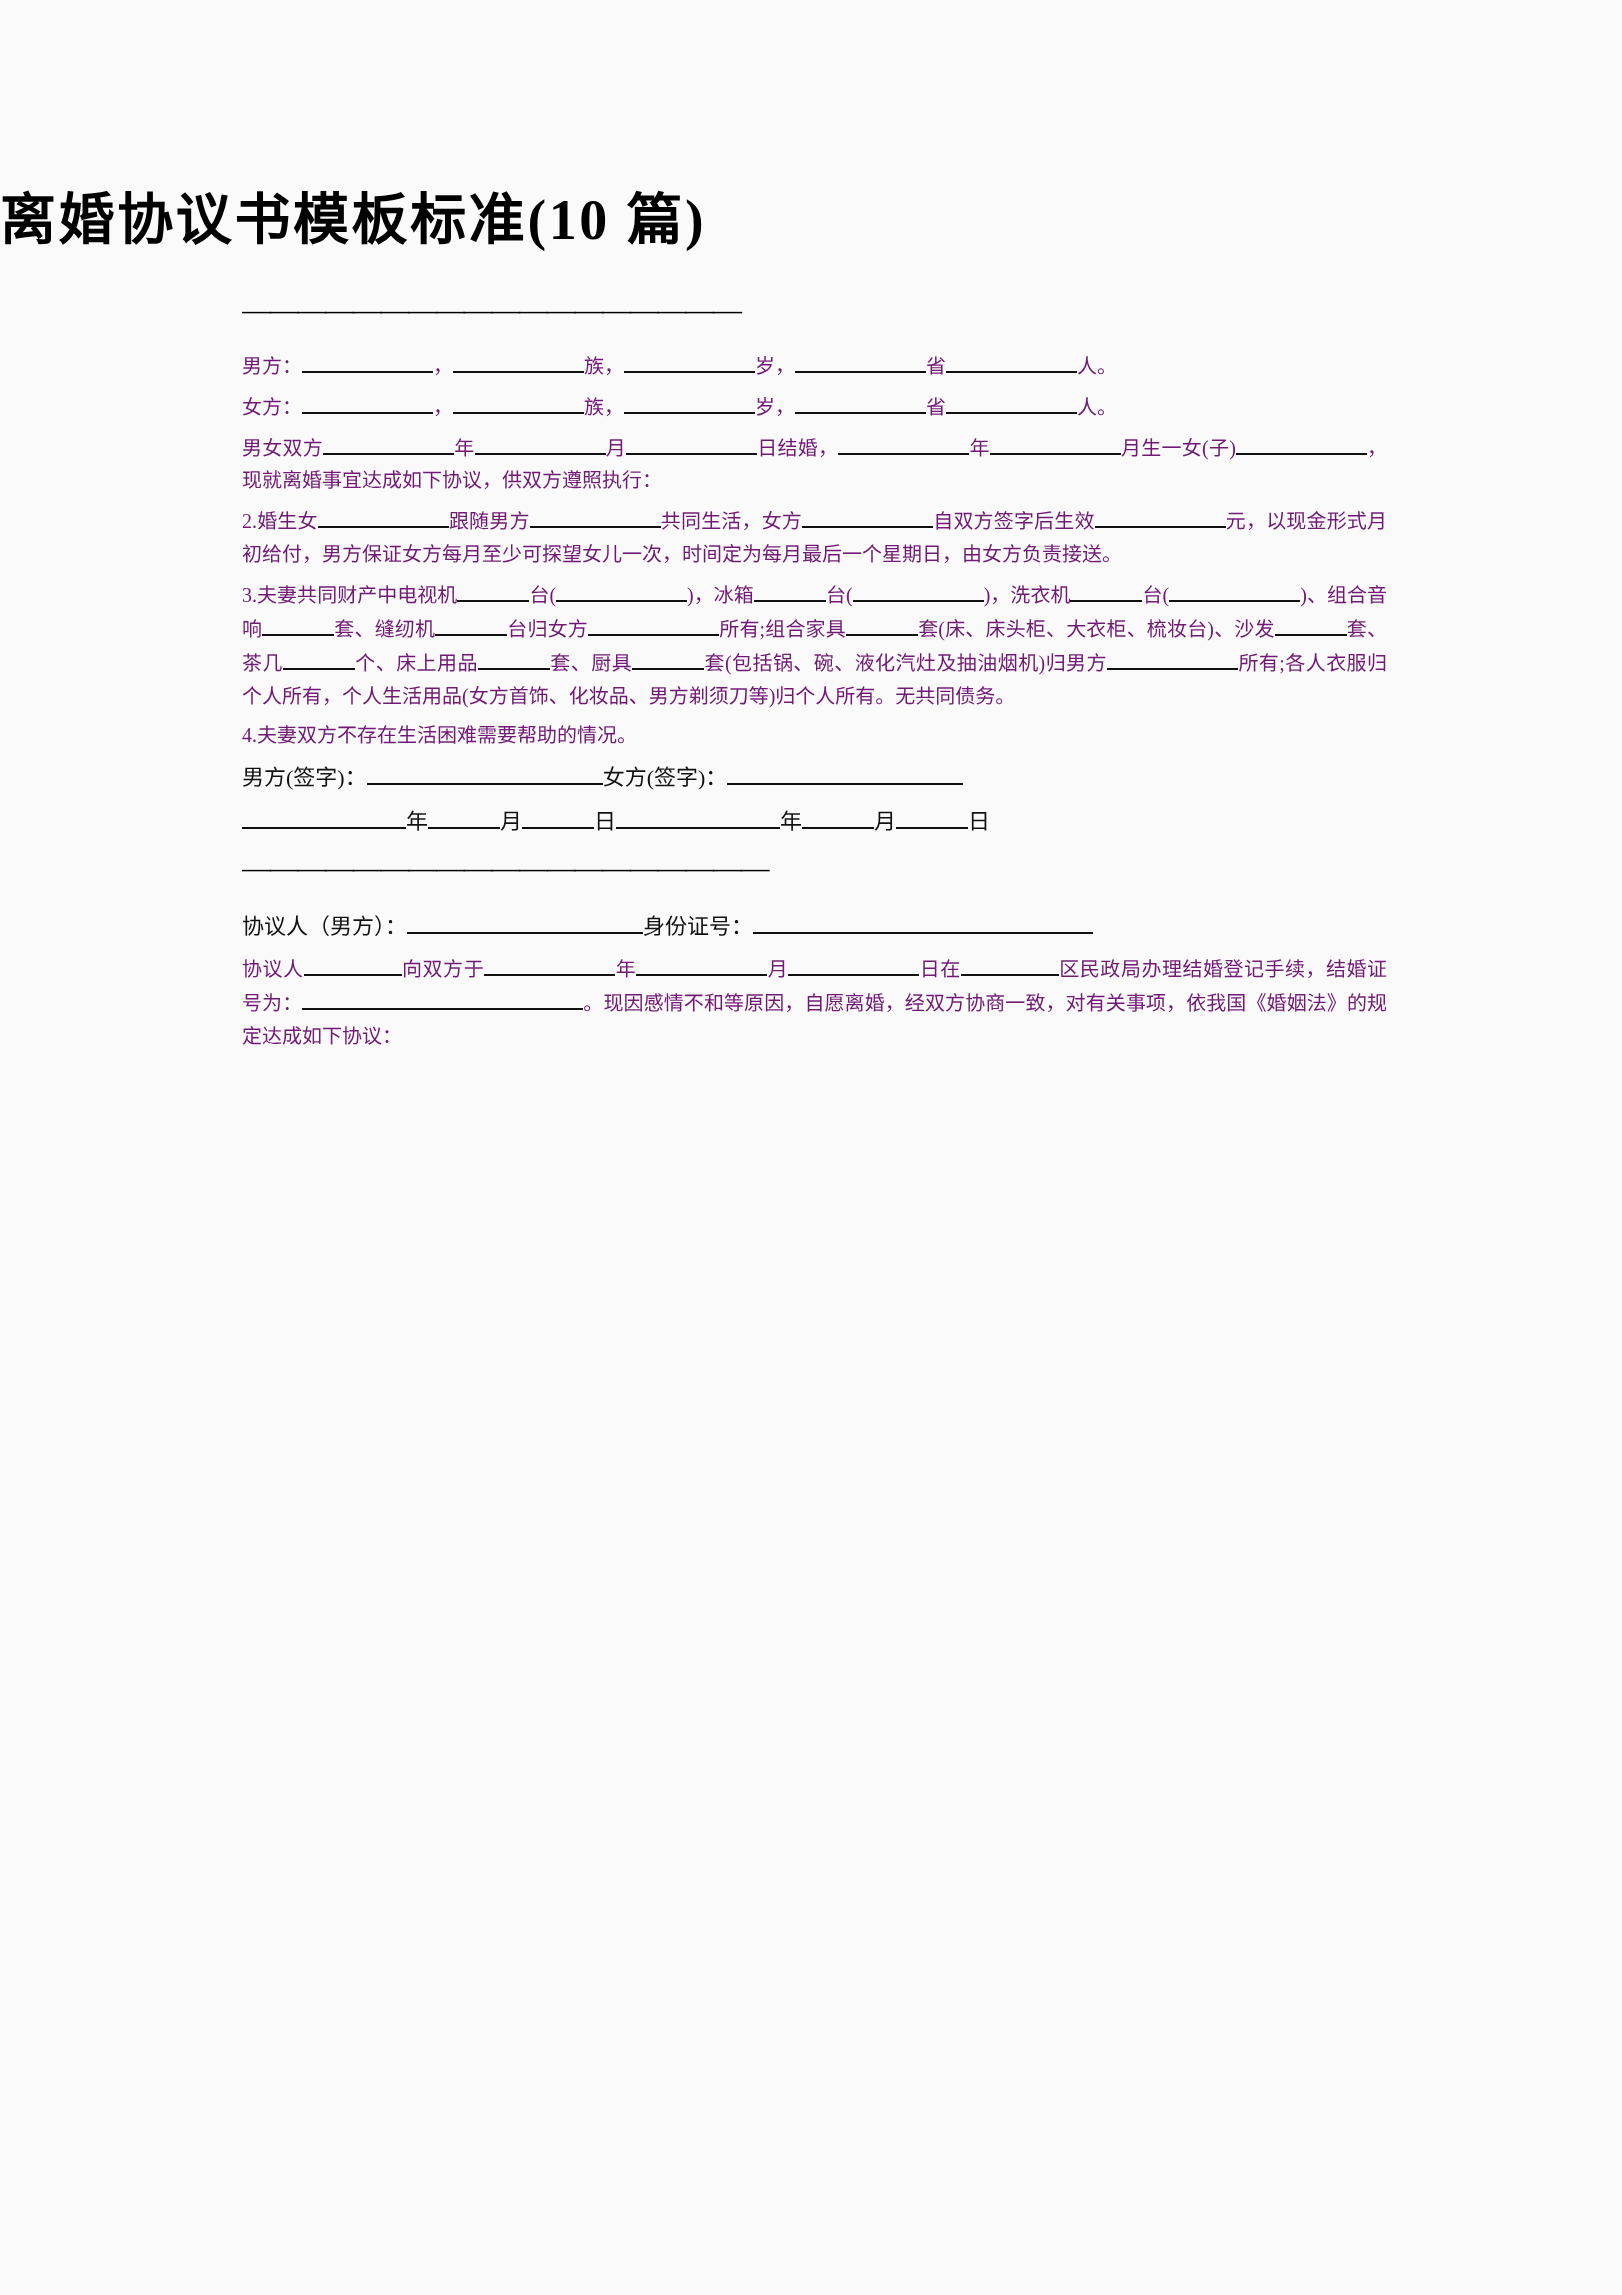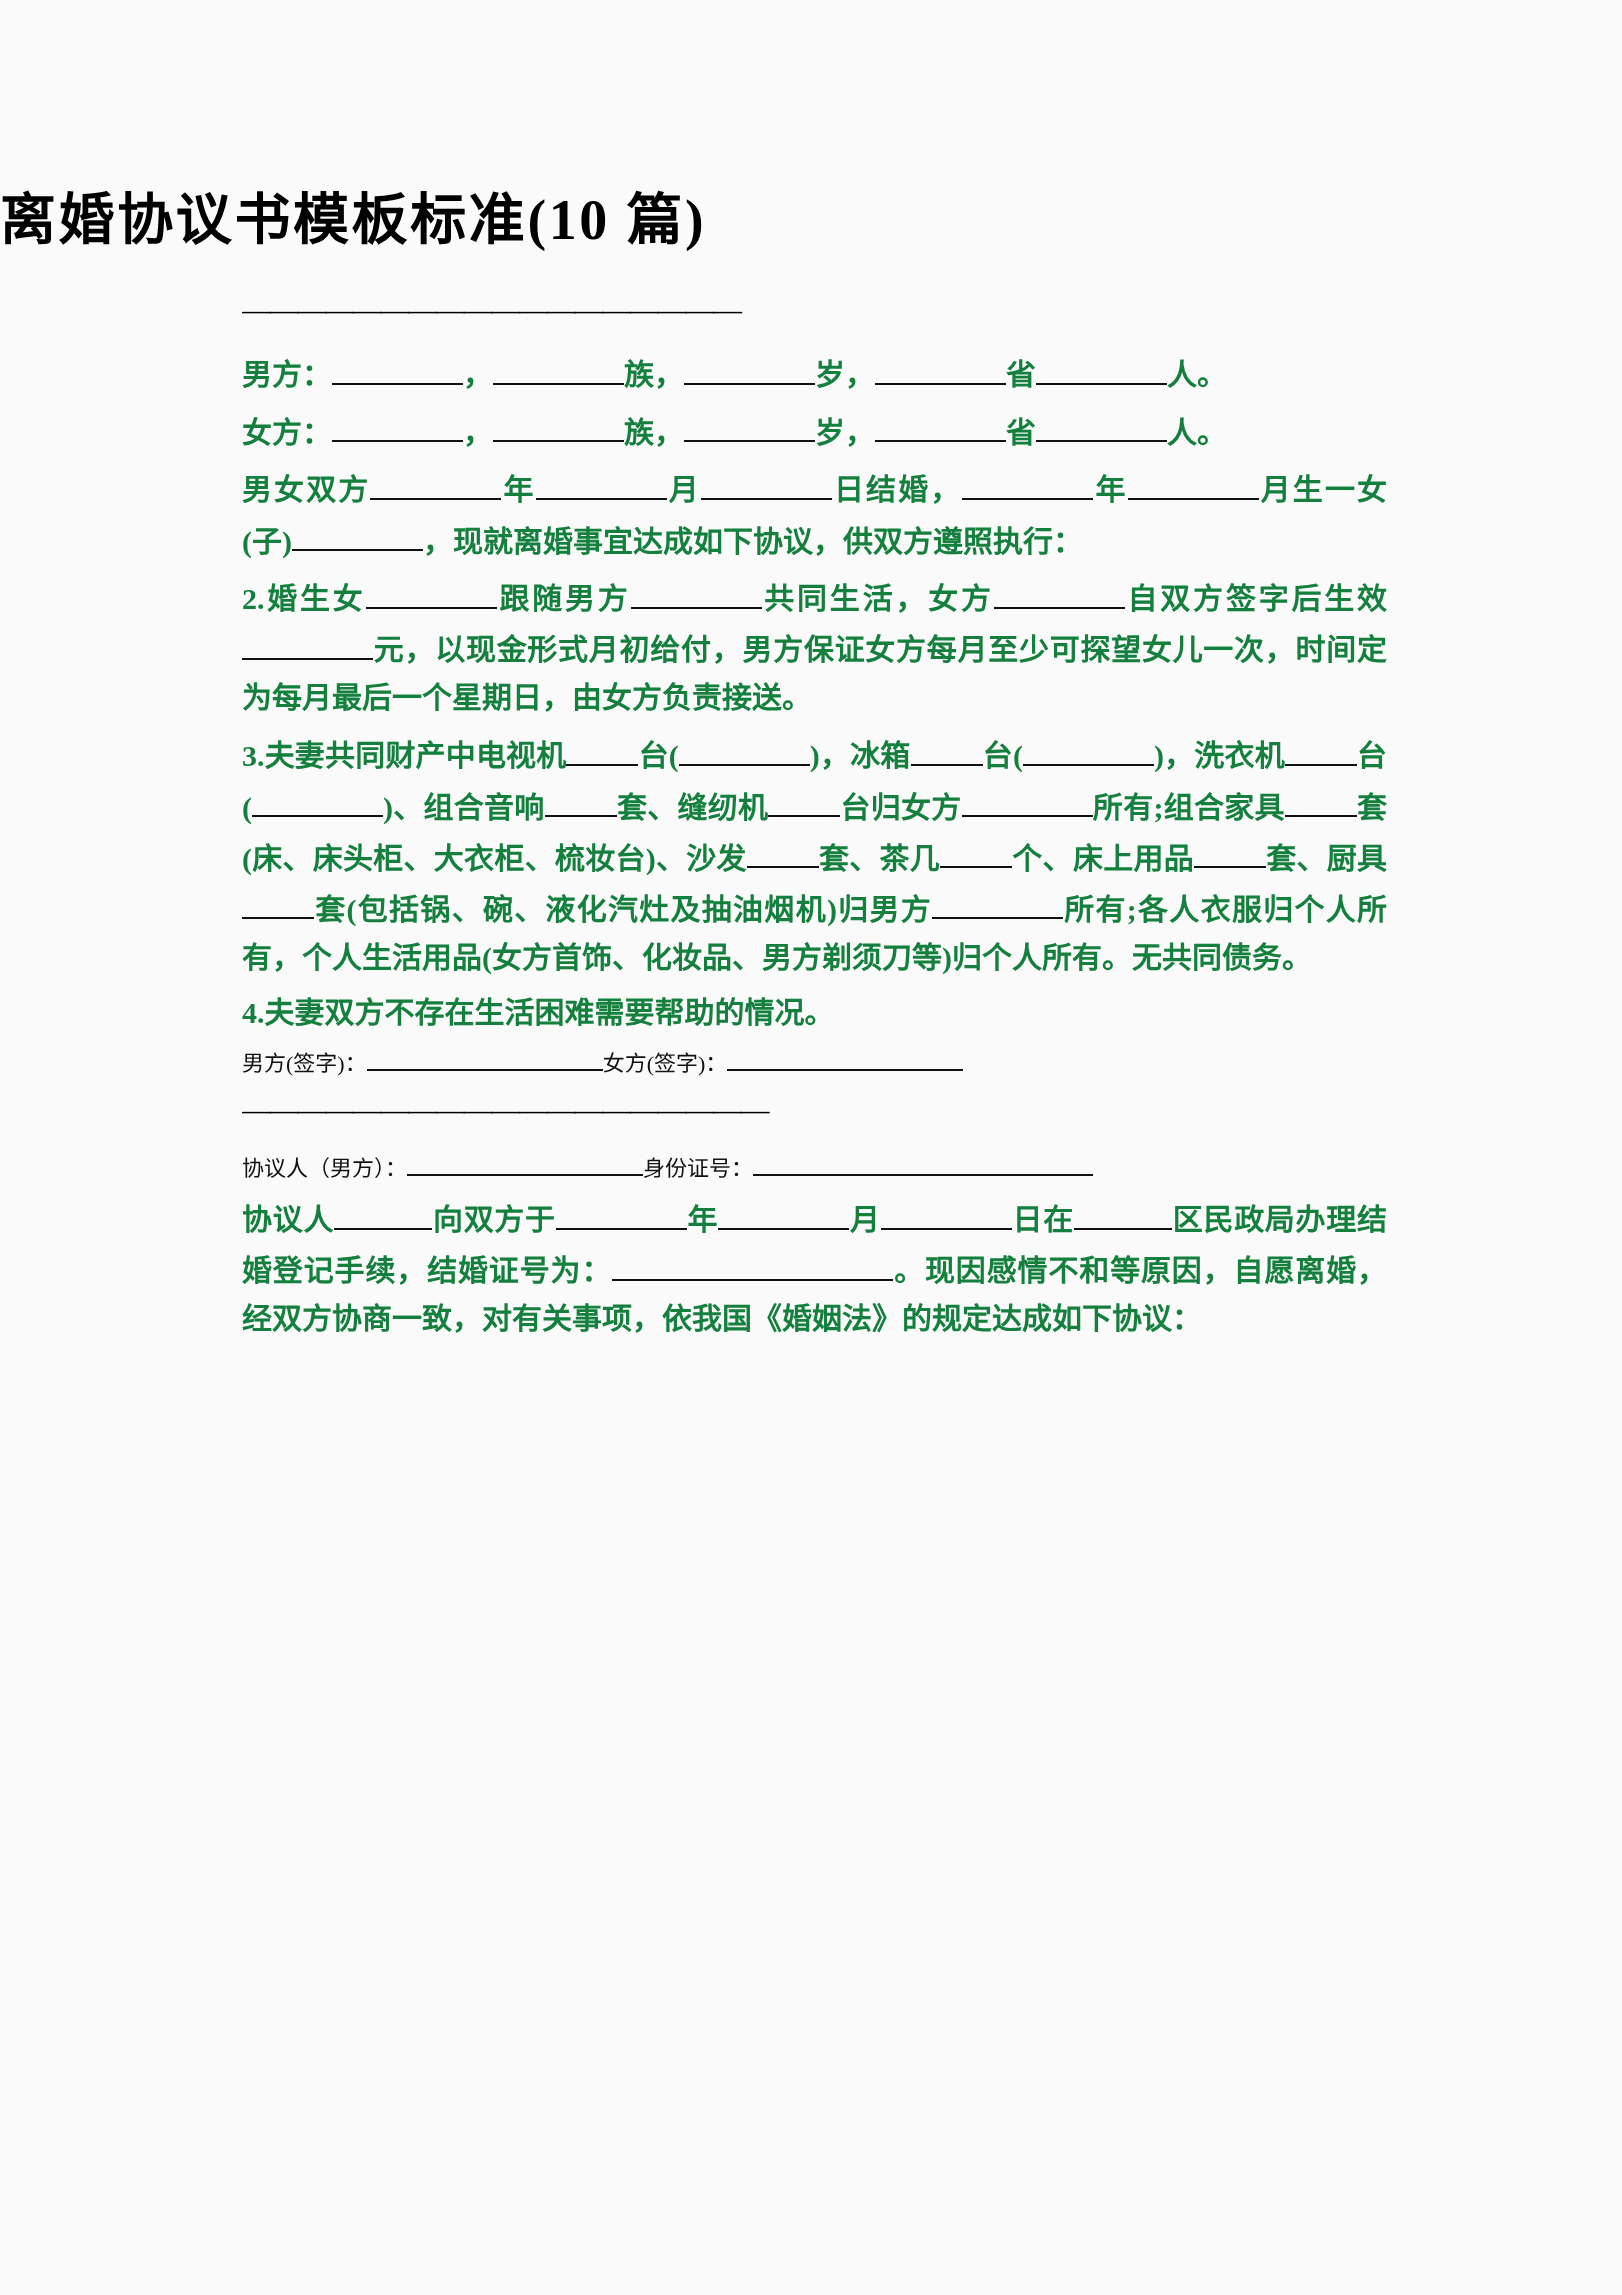--- a/index.html
+++ b/index.html
@@ -49,28 +49,27 @@
     color: #000;
     white-space: nowrap;
     overflow: hidden;
     font-family: "Liberation Serif", "DejaVu Serif", serif;
     margin: 0 0 18.3px 0;
     height: 34px;
   }
   .rule.second { margin-top: 14.4px; }
 
   .para {
-    font-size: 30px;
+    font-size: 20px;
     line-height: 1.62;
-    color: #15803d;
+    color: #701a75;
     margin: 0 0 6.5px 0;
     text-align: justify;
     text-justify: inter-ideograph;
     word-break: break-all;
-    font-weight: bold;
   }
 
   
   u.blank {
     text-decoration: none;
     border-bottom: 2px solid #111;
     display: inline-block;
     vertical-align: baseline;
     height: 1.15em;
   }
@@ -118,20 +117,23 @@
       <span>3.夫妻共同财产中电视机</span><u class="blank b-s"></u><span>台(</span><u class="blank b-l"></u><span>)，冰箱</span><u class="blank b-s"></u><span>台(</span><u class="blank b-l"></u><span>)，洗衣机</span><u class="blank b-s"></u><span>台(</span><u class="blank b-l"></u><span>)、组合音响</span><u class="blank b-s"></u><span>套、缝纫机</span><u class="blank b-s"></u><span>台归女方</span><u class="blank b-l"></u><span>所有;组合家具</span><u class="blank b-s"></u><span>套(床、床头柜、大衣柜、梳妆台)、沙发</span><u class="blank b-s"></u><span>套、茶几</span><u class="blank b-s"></u><span>个、床上用品</span><u class="blank b-s"></u><span>套、厨具</span><u class="blank b-s"></u><span>套(包括锅、碗、液化汽灶及抽油烟机)归男方</span><u class="blank b-l"></u><span>所有;各人衣服归个人所有，个人生活用品(女方首饰、化妆品、男方剃须刀等)归个人所有。无共同债务。</span>
     </p>
 
     <p class="para">4.夫妻双方不存在生活困难需要帮助的情况。</p>
 
 
     <p class="sig-row">
       <span>男方(签字)：</span><u class="blank b-3xl"></u><span>女方(签字)：</span><u class="blank b-3xl"></u>
     </p>
 
+    <p class="sig-row">
+      <u class="blank b-xl"></u><span>年</span><u class="blank b-s"></u><span>月</span><u class="blank b-s"></u><span>日</span><u class="blank b-xl"></u><span>年</span><u class="blank b-s"></u><span>月</span><u class="blank b-s"></u><span>日</span>
+    </p>
 
 
     <div class="rule second">———————————————————</div>
 
     <p class="sig-row">
       <span>协议人（男方）：</span><u class="blank b-3xl"></u><span>身份证号：</span><u class="blank b-5xl"></u>
     </p>
 
 
     <p class="para">

